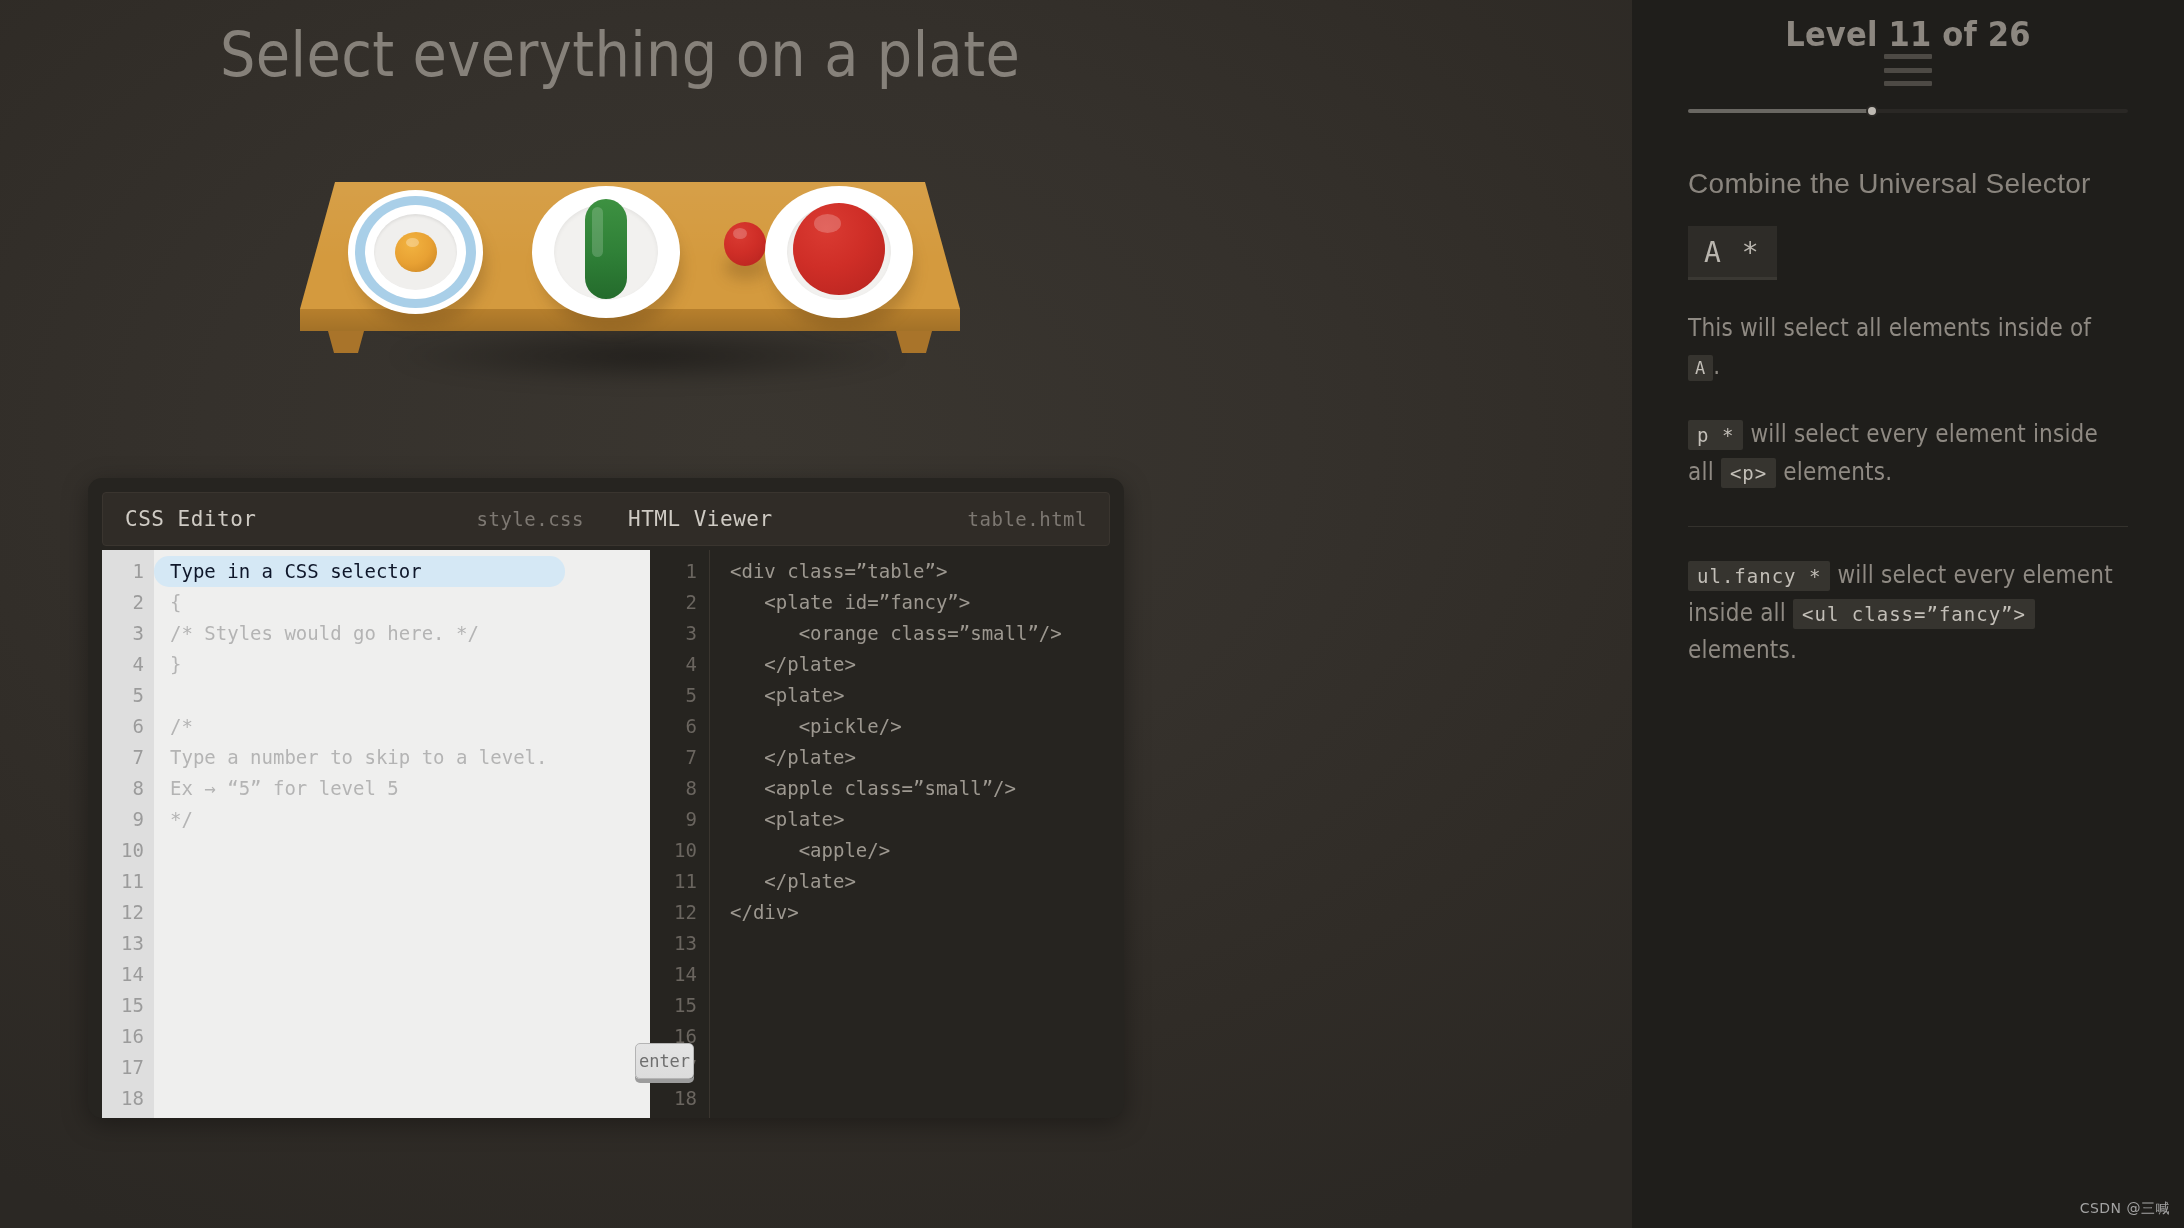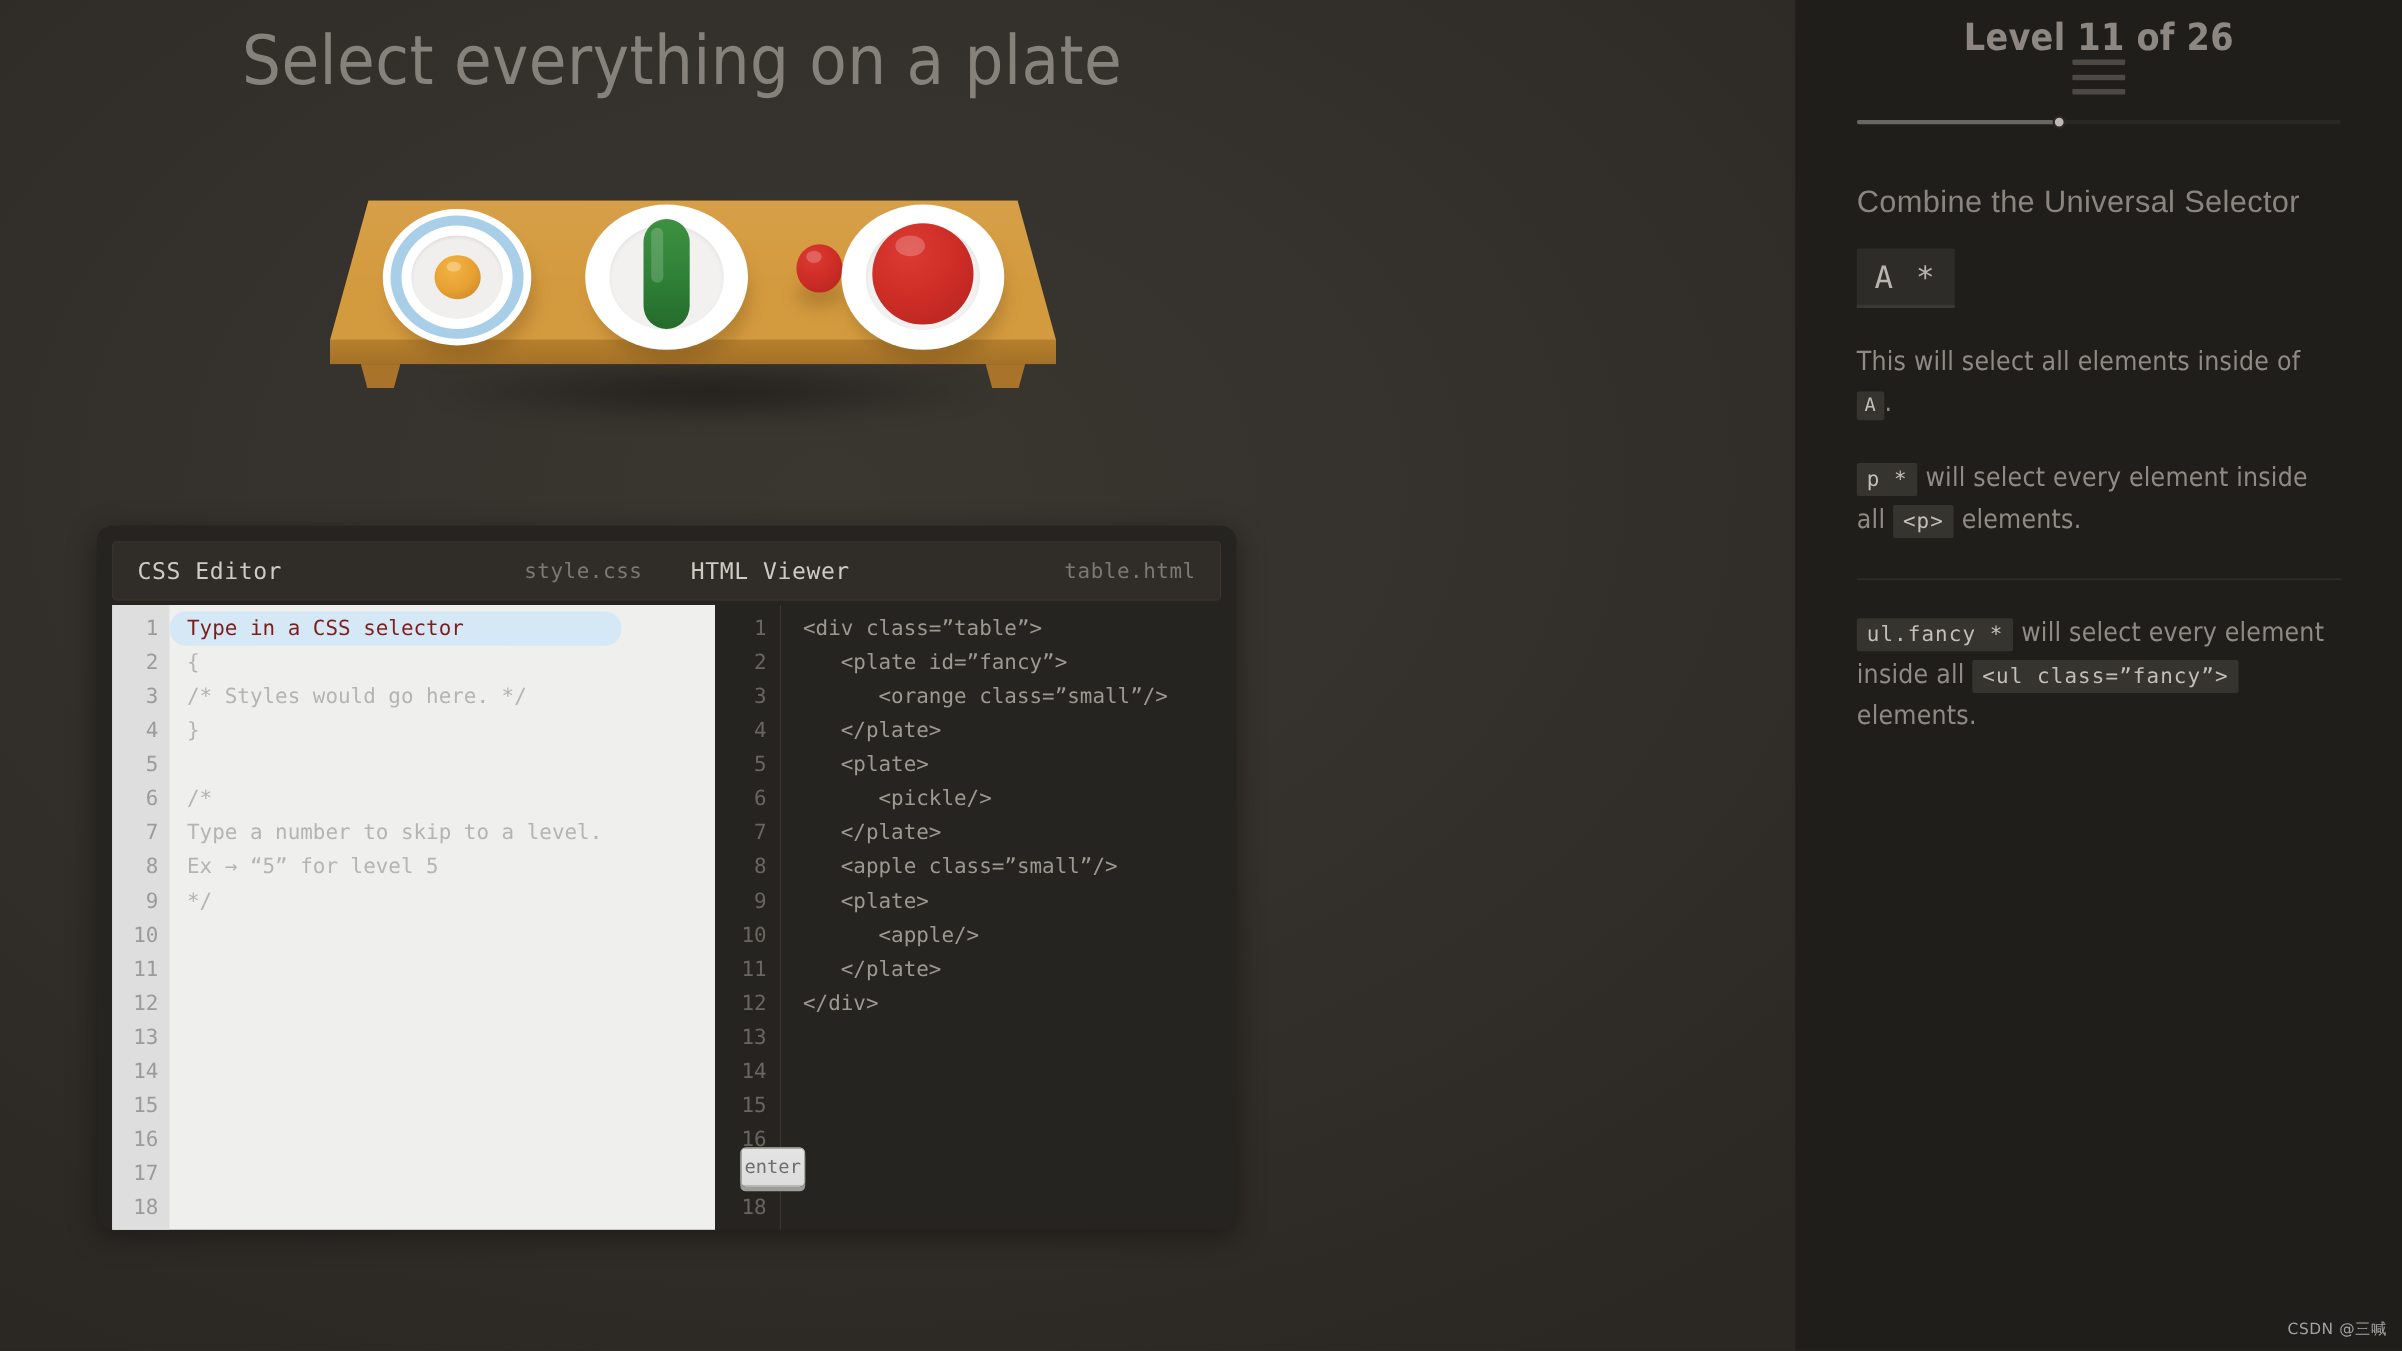--- a/index.html
+++ b/index.html
@@ -138,26 +138,26 @@
 
   .code{
     position:absolute;top:0;bottom:0;right:0;
     font-family:"DejaVu Sans Mono","Liberation Mono", monospace;
     font-size:19px;padding-top:6px;box-sizing:border-box;white-space:pre;
   }
   #css-pane .code{left:52px;color:#b4b4b4;padding-left:16px;}
   #html-pane .code{left:60px;color:#9d9890;padding-left:20px;}
   .code div{height:31px;line-height:31px;}
   .css-line-active{
-    background:#d5e8f5;color:#7f1d1d;display:block;width:395px;
+    background:#d5e8f5;color:#0f172a;display:block;width:395px;
     margin-left:-16px;padding-left:16px;box-sizing:content-box;border-radius:15px;
   }
 
   #enter-btn{
-    position:absolute;left:585px;top:565px;width:57px;height:34px;
+    position:absolute;left:547px;top:565px;width:57px;height:34px;
     background:linear-gradient(180deg,#e4e4e4,#dcdcdc);
     border:1px solid #b4b4b4;border-radius:5px;
     box-shadow:0 4px 0 #9c9c9c;
     font-family:"DejaVu Sans Mono","Liberation Mono", monospace;
     font-size:17px;color:#6e6e6e;
     display:flex;align-items:center;justify-content:center;
     z-index:5;
   }
 
   

